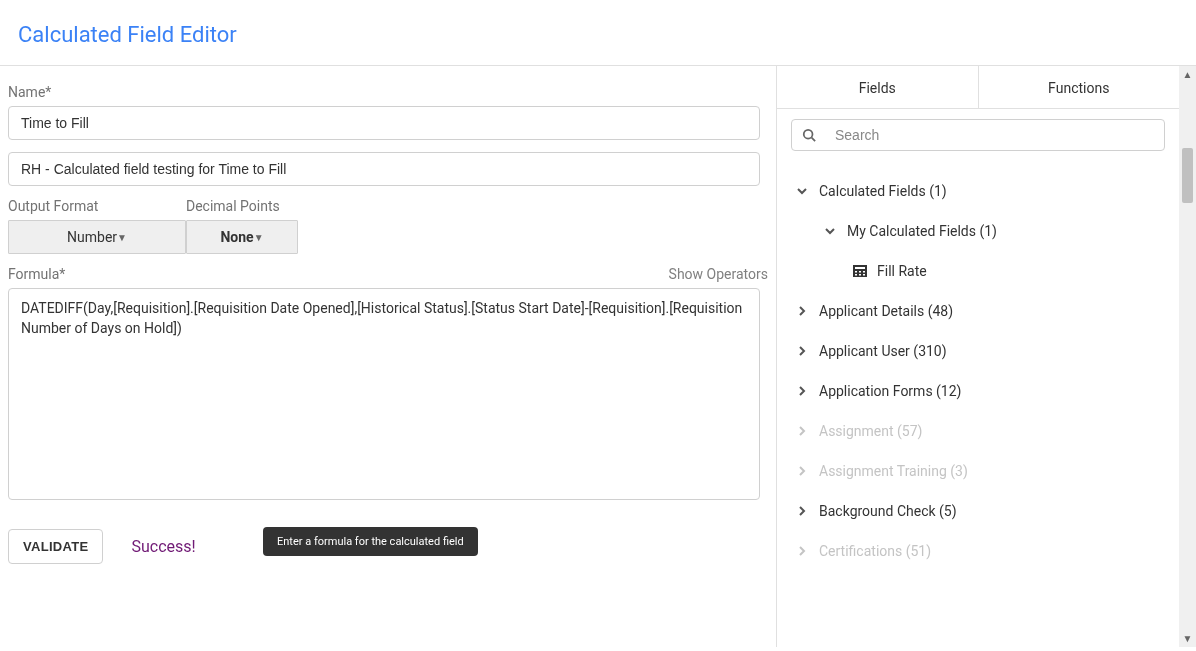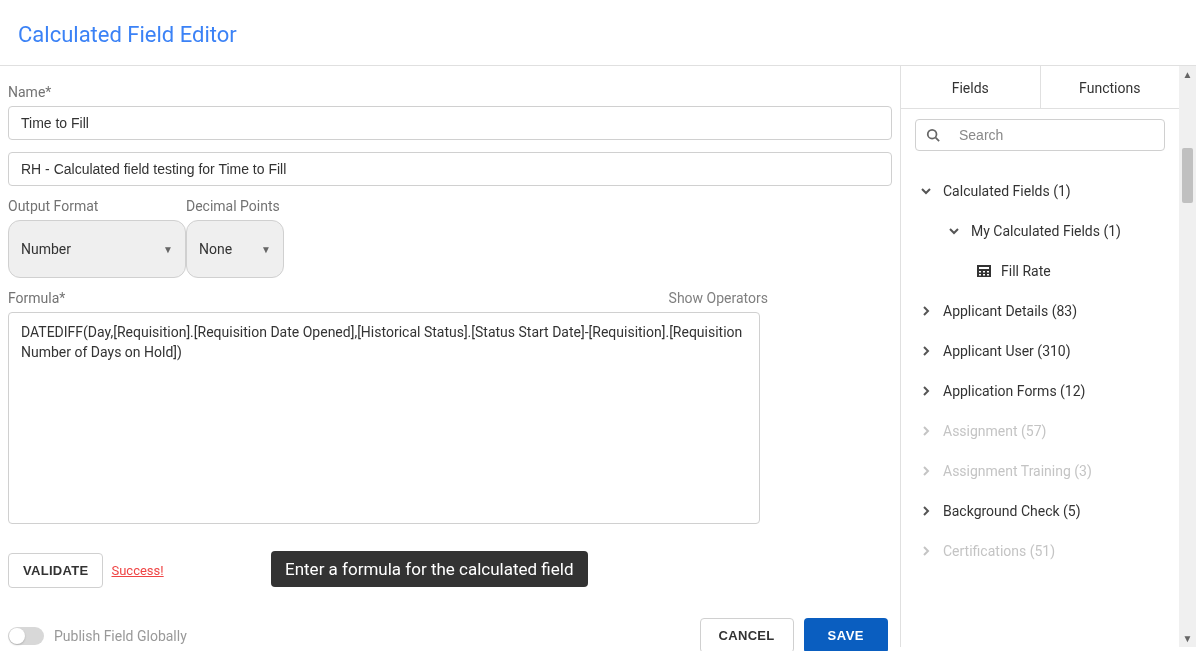--- a/index.html
+++ b/index.html
@@ -13,37 +13,37 @@
 .right-wrap { width: 419px; display: flex; }
 .right { flex: 1; display: flex; flex-direction: column; }
 .scrollbar { width: 17px; background: #f0f0f0; position: relative; }
 .scrollbar-thumb { position: absolute; top: 82px; left: 3px; width: 11px; height: 55px; background: #c0c0c0; border-radius: 2px; }
 .scrollbar-arrow { position: absolute; left: 0; width: 17px; height: 17px; display:flex; align-items:center; justify-content:center; font-size:10px; color:#666; }
 .scrollbar-arrow.top { top: 0; }
 .scrollbar-arrow.bottom { bottom: 0; }
 
 .field-group { margin-bottom: 12px; }
 .field-label { color: #737373; font-size: 14px; margin-bottom: 6px; display: block; }
-.text-input { width: 884px; border: 1px solid #d0d0d0; border-radius: 4px; padding: 8px 12px; font-size: 14px; color: #333; outline: none; }
+.text-input { width: 752px; border: 1px solid #d0d0d0; border-radius: 4px; padding: 8px 12px; font-size: 14px; color: #333; outline: none; }
 .text-input::placeholder { color: #999; }
 
 .row-formats { display: flex; gap: 0; }
-.select { border: 1px solid #d0d0d0; border-radius: 12px; background: #efefef; padding: 20px 12px; font-size: 14px; display: flex; align-items: center; justify-content: space-between; cursor: pointer; }
+.select { border: 1px solid #d0d0d0; border-radius: 1px; background: #efefef; padding: 8px 12px; font-size: 14px; display: flex; align-items: center; justify-content: center; cursor: pointer; }
 .select.output { width: 178px; }
-.select.decimal { width: 98px; }
+.select.decimal { width: 112px; font-weight: bold; }
 .select .caret { font-size: 10px; color: #666; }
 
 .formula-header { display: flex; justify-content: space-between; align-items: baseline; width: 760px; }
 .show-operators { color: #808080; font-size: 14px; cursor: pointer; }
 .formula-box { width: 752px; height: 212px; border: 1px solid #d0d0d0; border-radius: 4px; padding: 10px 12px; font-size: 14px; color: #333; line-height: 1.4; resize: none; outline: none; font-family: inherit; }
 
-.validate-row { display: flex; align-items: center; gap: 8px; margin-top: 14px; position: relative; }
+.validate-row { display: flex; align-items: center; gap: 28px; margin-top: 14px; position: relative; }
 .btn-validate { border: 1px solid #d0d0d0; border-radius: 4px; background: #fff; padding: 9px 14px; font-size: 13px; font-weight: 600; color: #333; cursor: pointer; letter-spacing: 0.3px; }
-.success-text { color: #ef4444; font-size: 13px; text-decoration: underline; }
-.tooltip { background: #333; color: #fff; padding: 8px 14px; border-radius: 4px; font-size: 17px; position: absolute; left: 255px; top: -2px; margin-left: 8px; }
+.success-text { color: #701a75; font-size: 16px; }
+.tooltip { background: #333; color: #fff; padding: 8px 14px; border-radius: 4px; font-size: 11px; position: absolute; left: 255px; top: -2px; }
 
 .footer-row { display: flex; align-items: center; justify-content: space-between; margin-top: 30px; padding-right: 4px; }
 .toggle-wrap { display: flex; align-items: center; gap: 10px; }
 .toggle { width: 36px; height: 18px; background: #d8d8d8; border-radius: 10px; position: relative; }
 .toggle-knob { width: 16px; height: 16px; background: #fff; border-radius: 50%; position: absolute; top: 1px; left: 1px; box-shadow: 0 1px 2px rgba(0,0,0,0.2); }
 .toggle-label { color: #999; font-size: 14px; }
 .footer-buttons { display: flex; gap: 10px; }
 .btn-cancel { border: 1px solid #d0d0d0; border-radius: 4px; background: #fff; padding: 9px 18px; font-size: 13px; font-weight: 600; color: #333; cursor: pointer; letter-spacing: 0.3px; }
 .btn-save { border: none; border-radius: 4px; background: #0a5ec0; color: #fff; padding: 10px 24px; font-size: 13px; font-weight: 600; cursor: pointer; letter-spacing: 0.5px; }
 
@@ -105,32 +105,20 @@
         <div class="formula-header">
           <label class="field-label">Formula*</label>
           <span class="show-operators">Show Operators</span>
         </div>
         <textarea class="formula-box" style="">DATEDIFF(Day,[Requisition].[Requisition Date Opened],[Historical Status].[Status Start Date]-[Requisition].[Requisition Number of Days on Hold])</textarea>
       </div>
       <div class="validate-row">
         <button class="btn-validate">VALIDATE</button>
         <span class="success-text">Success!</span>
         <div class="tooltip">Enter a formula for the calculated field</div>
-      </div>
-      <div class="footer-row">
-        <div class="toggle-wrap">
-          <div class="toggle">
-            <div class="toggle-knob"></div>
-          </div>
-          <span class="toggle-label">Publish Field Globally</span>
-        </div>
-        <div class="footer-buttons">
-          <button class="btn-cancel">CANCEL</button>
-          <button class="btn-save">SAVE</button>
-        </div>
       </div>
     </div>
     <div class="right-wrap">
       <div class="right">
         <div class="tabs">
           <div class="tab">Fields</div>
           <div class="tab inactive">Functions</div>
         </div>
         <div class="search-wrap">
           <div class="search-box">
@@ -174,21 +162,21 @@
                 </svg>
               </span>
               <span>Fill Rate</span>
             </div>
             <div class="tree-item level-0">
               <span class="chev">
                 <svg viewBox="0 0 12 12" width="12" height="12" fill="none" stroke="#555" stroke-width="2">
                   <polyline points="4,2 8,6 4,10"></polyline>
                 </svg>
               </span>
-              <span>Applicant Details (83)</span>
+              <span>Applicant Details (48)</span>
             </div>
             <div class="tree-item level-0">
               <span class="chev">
                 <svg viewBox="0 0 12 12" width="12" height="12" fill="none" stroke="#555" stroke-width="2">
                   <polyline points="4,2 8,6 4,10"></polyline>
                 </svg>
               </span>
               <span>Applicant User (310)</span>
             </div>
             <div class="tree-item level-0">

